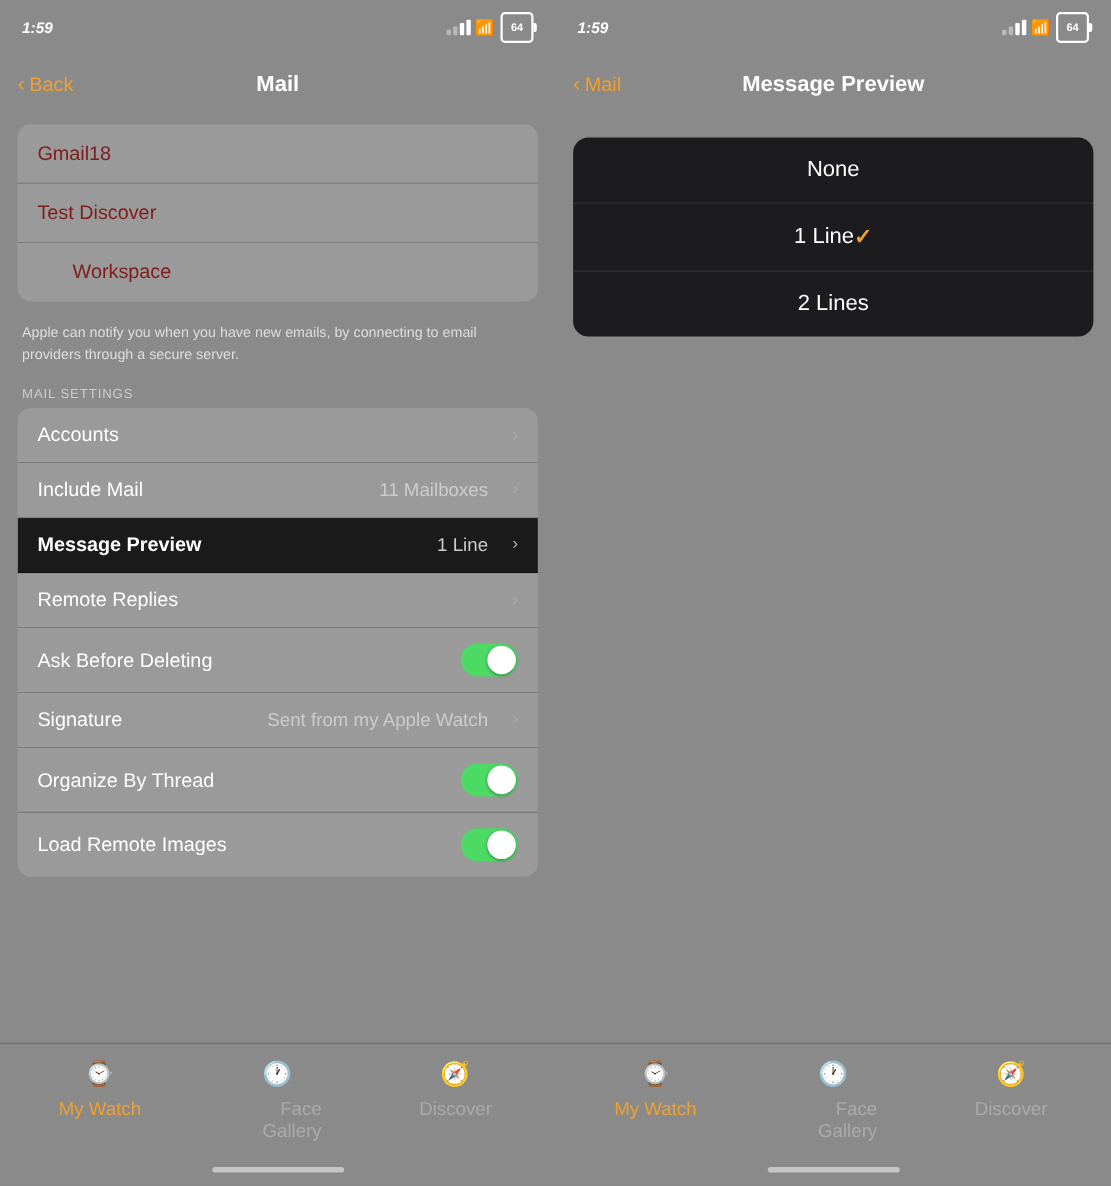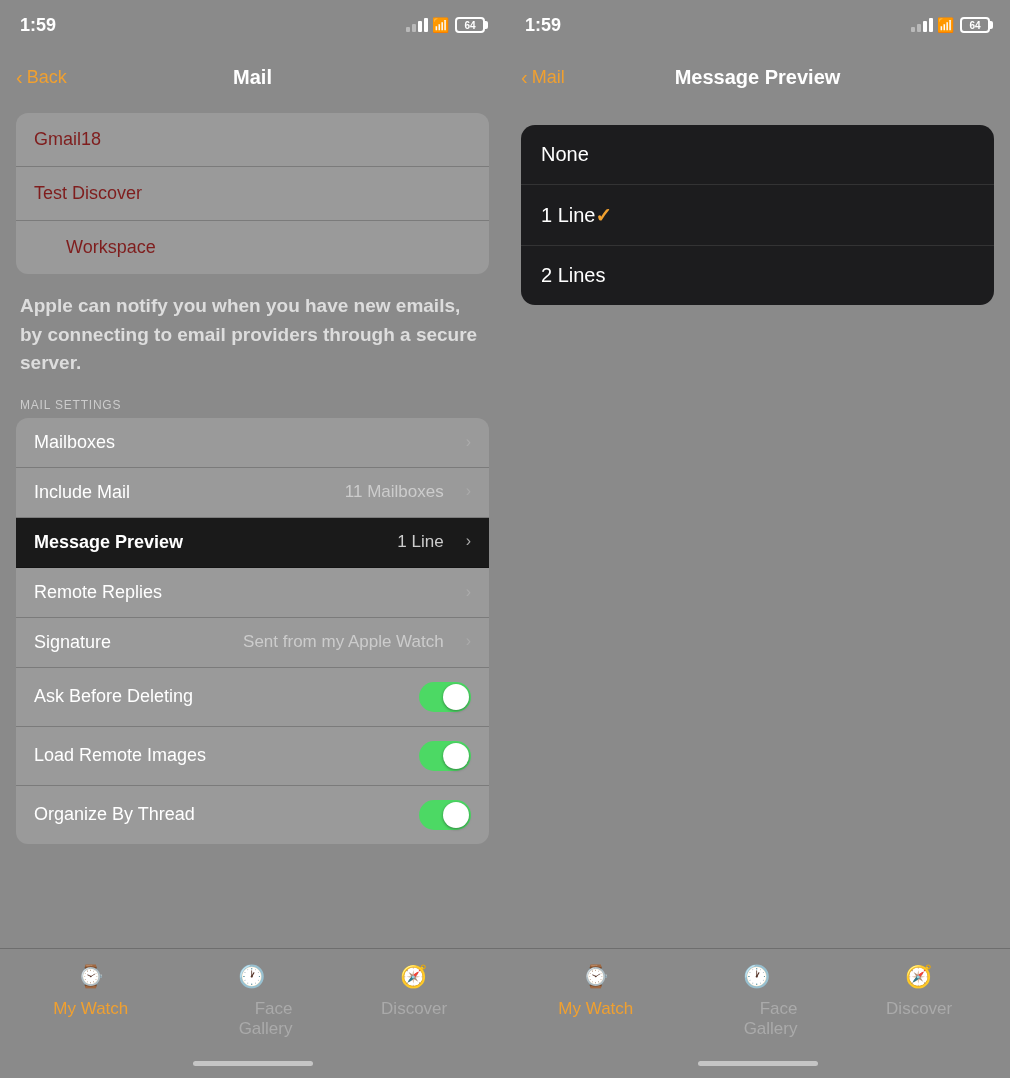--- a/index.html
+++ b/index.html
@@ -34,23 +34,24 @@
 
     
     .status-bar {
       height: 50px;
       display: flex;
       align-items: center;
       justify-content: space-between;
       padding: 0 20px;
     }
     .status-time {
-      font-size: 18px;
+      font-size: 14px;
       font-weight: 600;
       color: #fff;
+      font-style: italic;
     }
     .status-icons {
       display: flex;
       align-items: center;
       gap: 5px;
     }
     .signal-bars {
       display: flex;
       align-items: flex-end;
       gap: 2px;
@@ -63,21 +64,21 @@
     .signal-bar.low { height: 5px; opacity: 0.4; }
     .signal-bar.mid { height: 8px; opacity: 0.4; }
     .signal-bar.high { height: 11px; }
     .signal-bar.full { height: 14px; }
     .wifi-icon { color: #fff; font-size: 14px; }
     .battery-icon {
       display: flex;
       align-items: center;
       justify-content: center;
       width: 30px;
-      height: 16px;
+      height: 28px;
       border: 2px solid #fff;
       border-radius: 4px;
       position: relative;
       font-size: 10px;
       font-weight: 700;
       color: #fff;
     }
     .battery-icon::after {
       content: '';
       position: absolute;
@@ -130,23 +131,22 @@
       color: #7f1d1d;
       font-size: 18px;
       border-bottom: 1px solid rgba(0,0,0,0.2);
     }
     .account-item:last-child { border-bottom: none; margin-left: 32px; }
 
     
     .info-text {
       padding: 10px 20px 16px;
       color: #ddd;
-      font-size: 19px;
+      font-size: 13px;
       line-height: 1.5;
-      font-weight: bold;
     }
 
     
     .section-header {
       padding: 4px 20px 6px;
       color: #ccc;
       font-size: 12px;
       font-weight: 500;
       letter-spacing: 0.8px;
       text-transform: uppercase;
@@ -267,21 +267,21 @@
     
     .preview-dropdown {
       margin: 20px 16px;
       background: #1c1c1e;
       border-radius: 14px;
       overflow: hidden;
     }
     .preview-option {
       display: flex;
       align-items: center;
-      justify-content: flex-start;
+      justify-content: center;
       padding: 18px 20px;
       border-bottom: 1px solid rgba(255,255,255,0.1);
       cursor: pointer;
     }
     .preview-option:last-child { border-bottom: none; }
     .preview-option-label {
       color: #fff;
       font-size: 20px;
     }
     .checkmark {
@@ -323,21 +323,21 @@
     <div class="account-item">Workspace</div>
   </div>
 
   <div class="info-text">Apple can notify you when you have new emails, by connecting to email providers through a secure server.</div>
 
   <div class="section-header">MAIL SETTINGS</div>
 
   <div class="settings-list">
 
     <div class="settings-item">
-      <span class="settings-label">Mailboxes</span>
+      <span class="settings-label">Accounts</span>
       <div class="settings-value">
         <span class="chevron-right">›</span>
       </div>
     </div>
 
     <div class="settings-item">
       <span class="settings-label">Include Mail</span>
       <div class="settings-value">
         <span>11 Mailboxes</span>
         <span class="chevron-right">›</span>
@@ -353,43 +353,43 @@
     </div>
 
     <div class="settings-item">
       <span class="settings-label">Remote Replies</span>
       <div class="settings-value">
         <span class="chevron-right">›</span>
       </div>
     </div>
 
     <div class="settings-item">
+      <span class="settings-label">Ask Before Deleting</span>
+      <div class="toggle">
+        <div class="toggle-thumb"></div>
+      </div>
+    </div>
+
+    <div class="settings-item">
       <span class="settings-label">Signature</span>
       <div class="settings-value">
         <span>Sent from my Apple Watch</span>
         <span class="chevron-right">›</span>
       </div>
     </div>
 
     <div class="settings-item">
-      <span class="settings-label">Ask Before Deleting</span>
+      <span class="settings-label">Organize By Thread</span>
       <div class="toggle">
         <div class="toggle-thumb"></div>
       </div>
     </div>
 
     <div class="settings-item">
       <span class="settings-label">Load Remote Images</span>
-      <div class="toggle">
-        <div class="toggle-thumb"></div>
-      </div>
-    </div>
-
-    <div class="settings-item">
-      <span class="settings-label">Organize By Thread</span>
       <div class="toggle">
         <div class="toggle-thumb"></div>
       </div>
     </div>
   </div>
 
   <div class="flex-spacer"></div>
 
   <div class="tab-bar">
     <div class="tab-item active">

